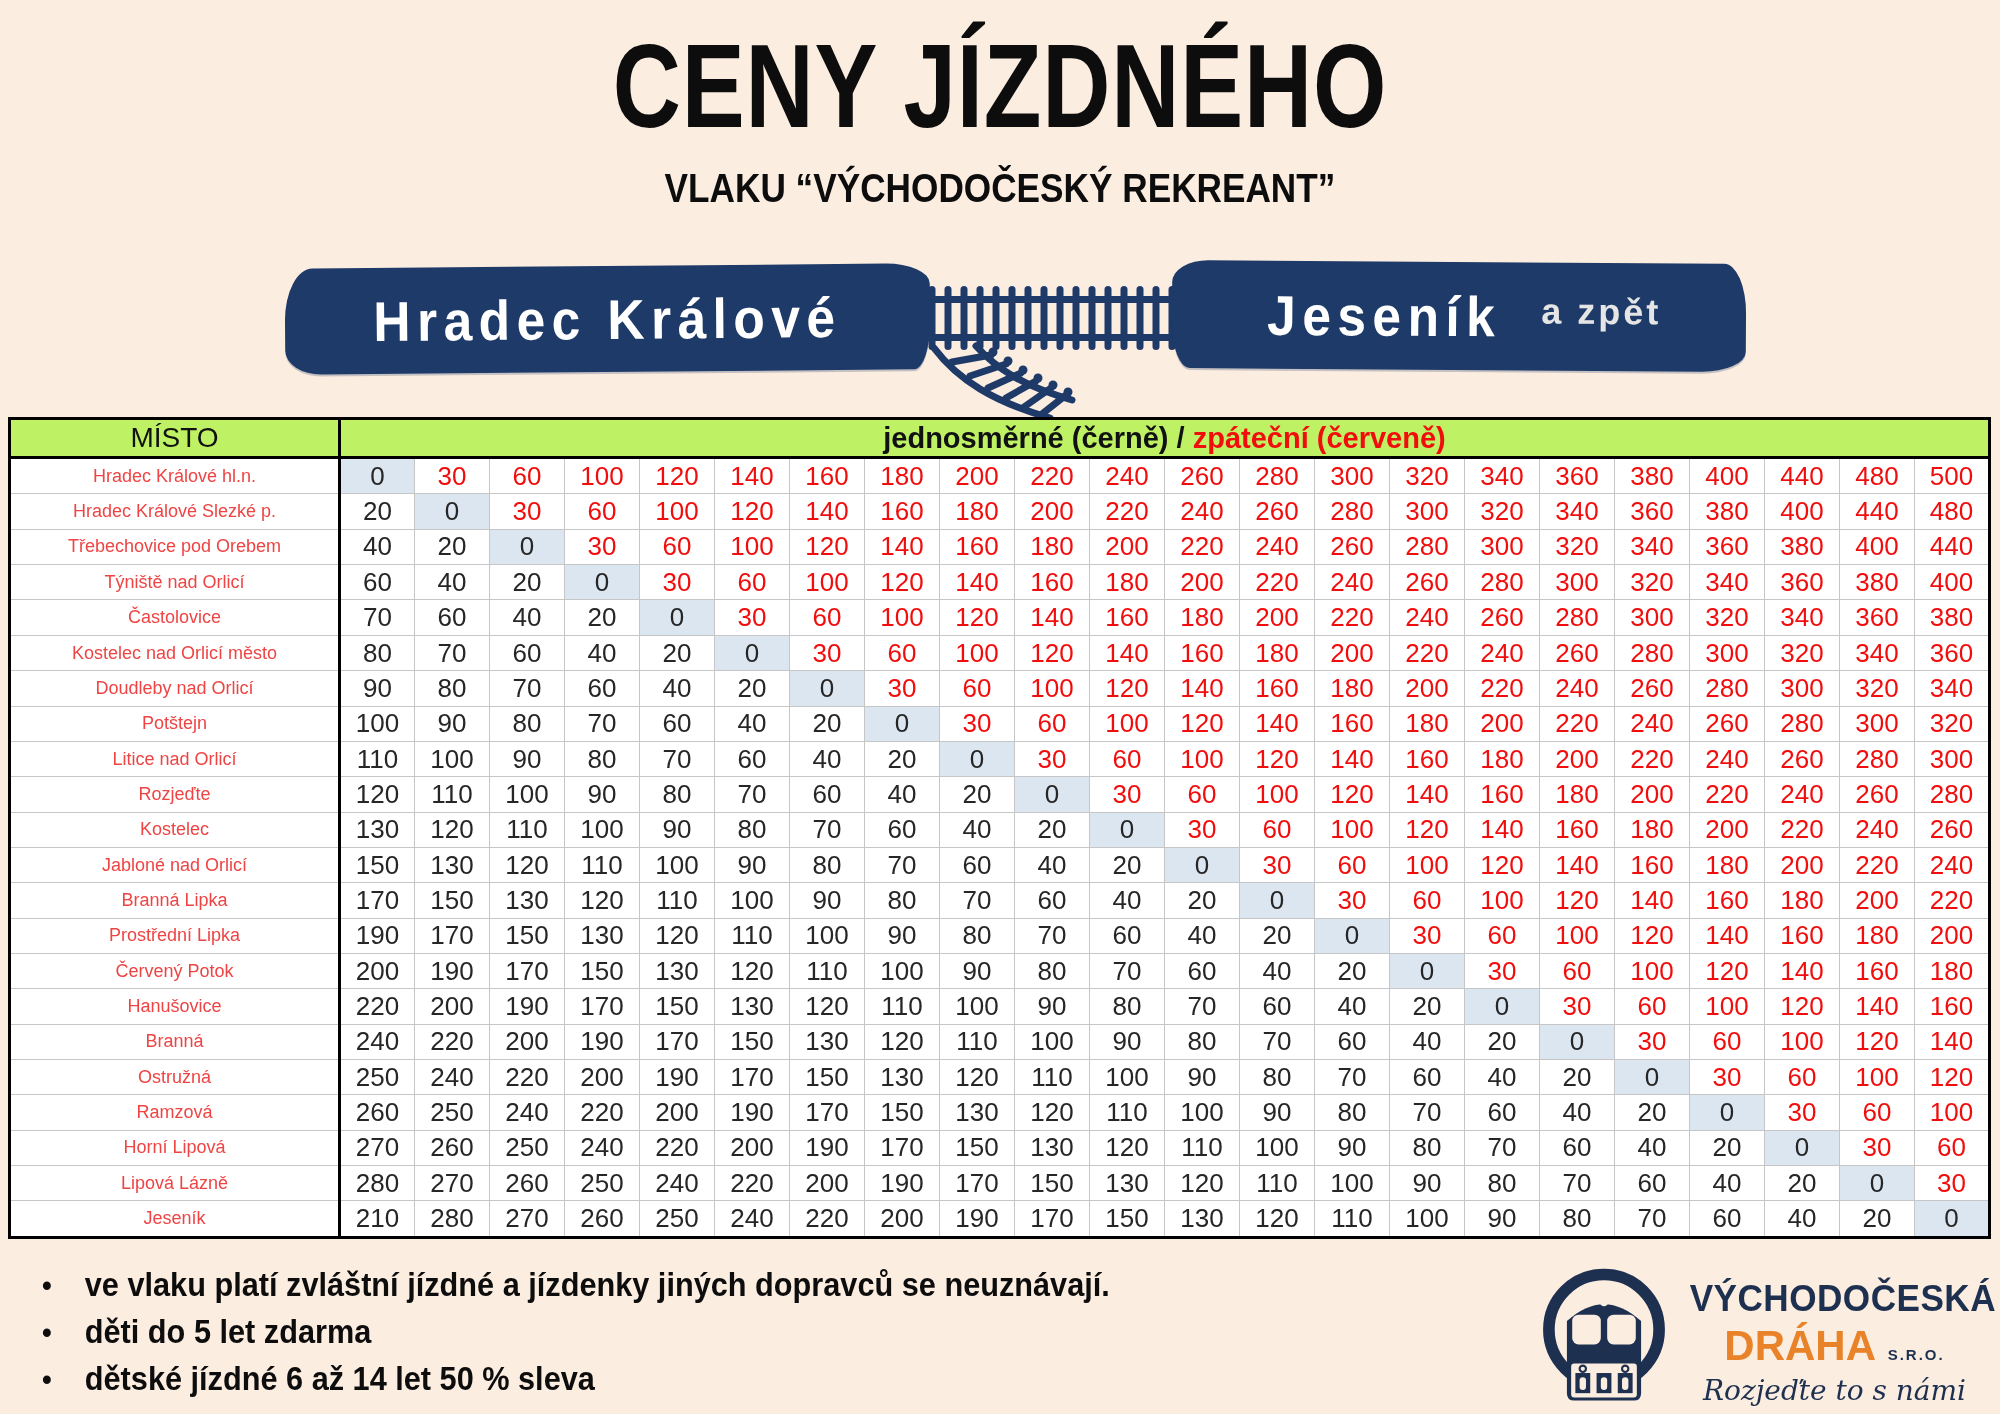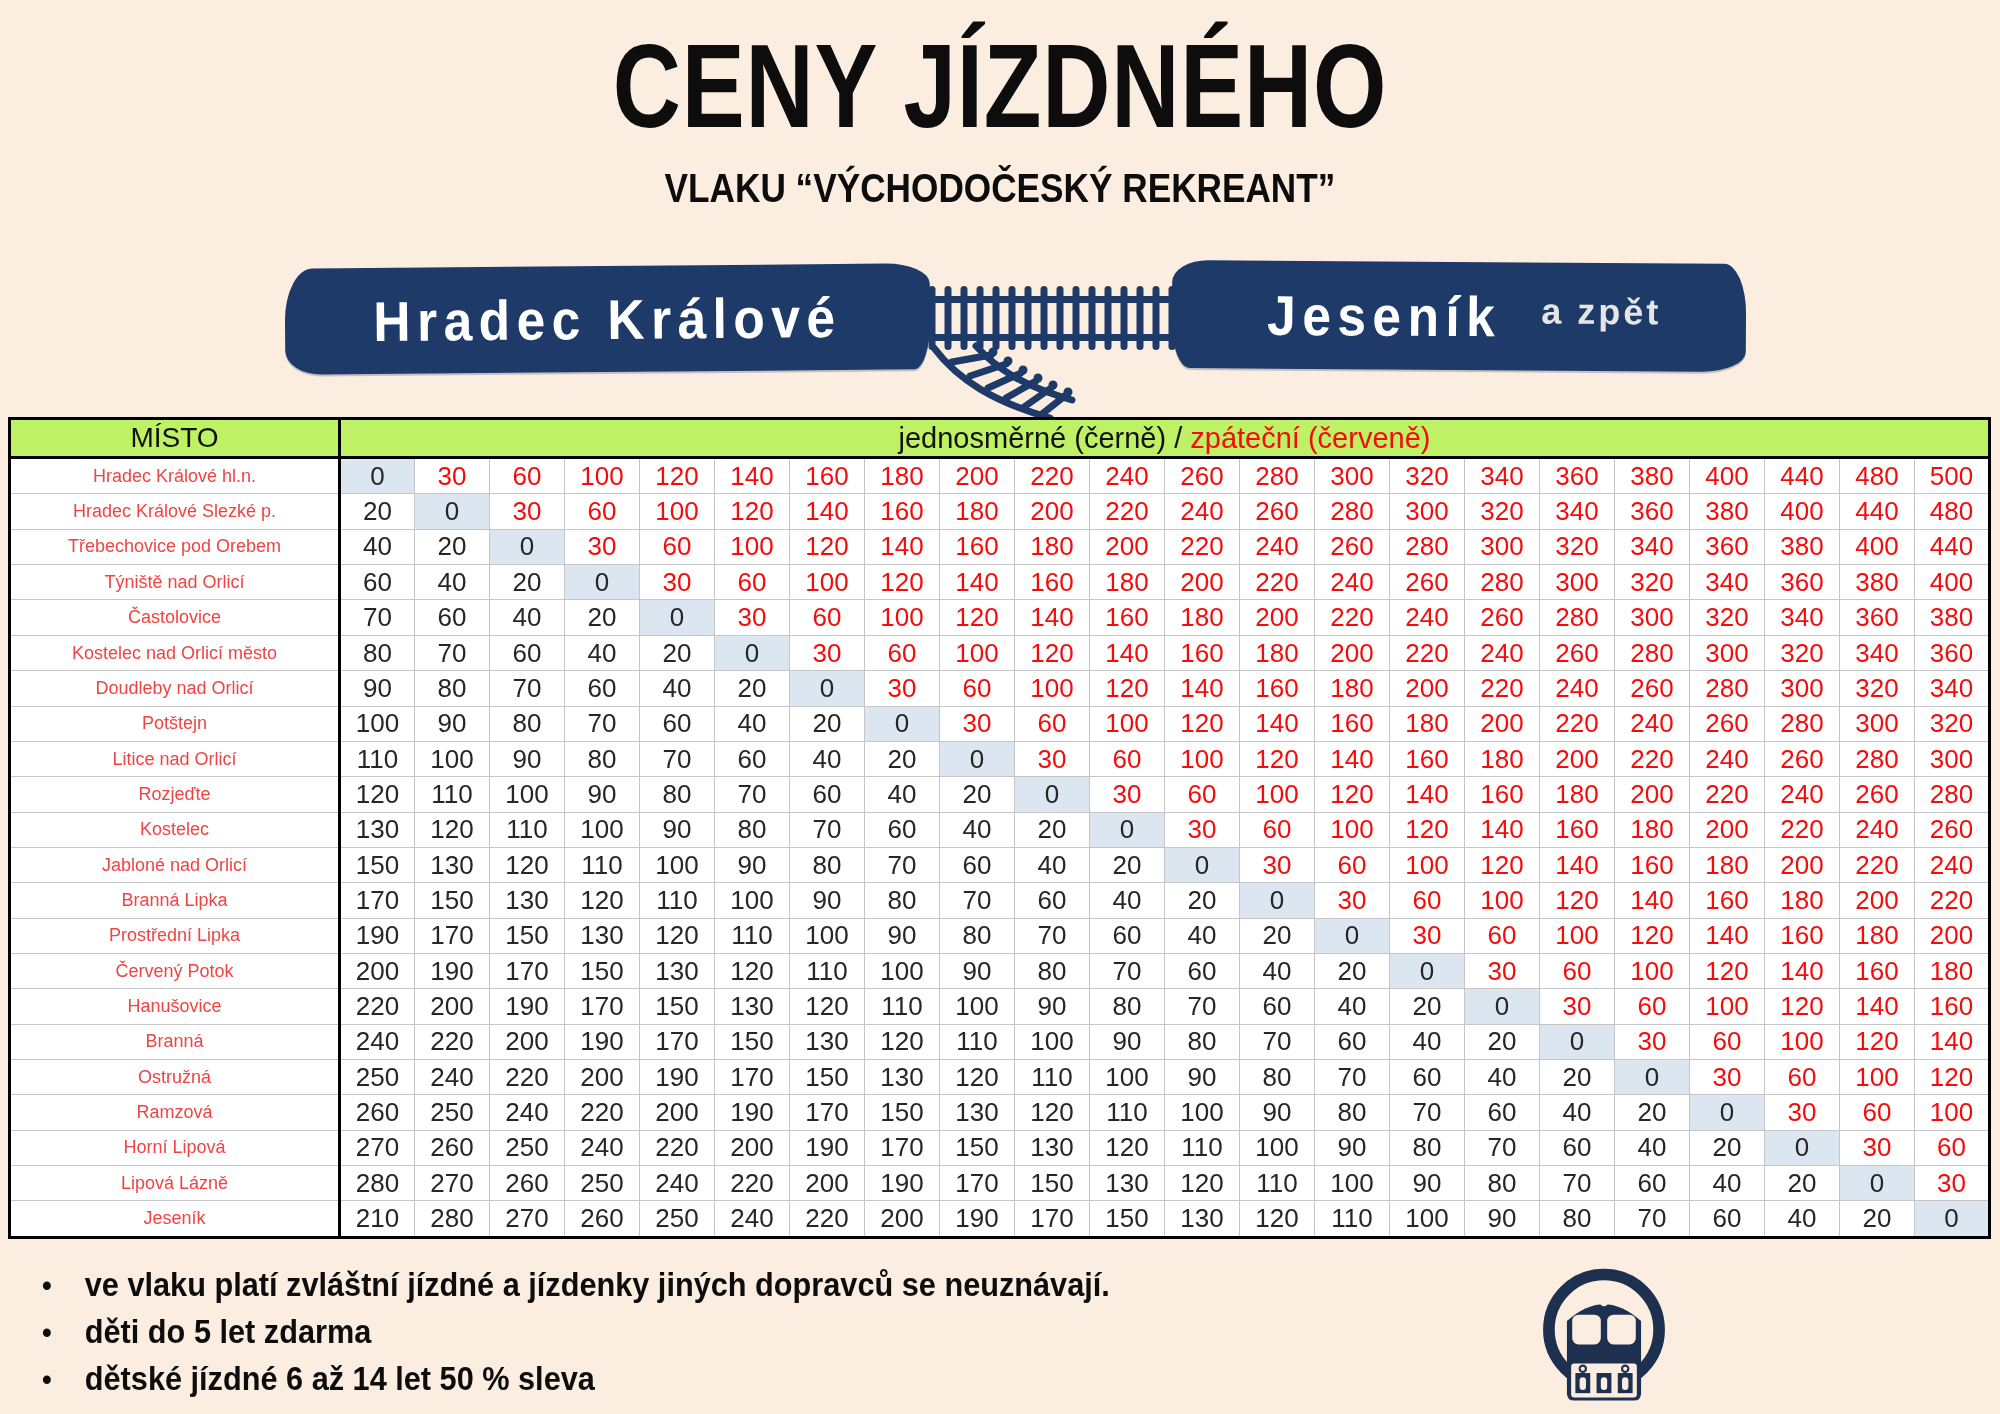--- a/index.html
+++ b/index.html
@@ -49,21 +49,21 @@
   table.fare{
     width:100%;height:100%;border-collapse:collapse;table-layout:fixed;
     background:#fff;border:3px solid #000;
   }
   table.fare th,table.fare td{
     border:1px solid #c6c6c6;text-align:center;vertical-align:middle;
     padding:0;overflow:hidden;white-space:nowrap;
   }
   table.fare thead th{height:36px;border-bottom:3px solid #000;background:#bef264;}
   th.place{font-size:28px;font-weight:400;color:#111;border-right:3px solid #000 !important;}
-  th.fare-head{font-size:29px;font-weight:400;color:#111;}
+  th.fare-head{font-size:29px;font-weight:700;color:#111;}
   th.fare-head .red-part{color:#f20d0d;}
   td.station{font-size:18px;color:#ef4444;border-right:3px solid #000 !important;}
   td.oneway{font-size:26px;color:#262626;}
   td.ret{font-size:26px;color:#f20d0d;}
   td.diag{font-size:26px;color:#262626;background:#dce6f1;}
   
   .notes{
     position:absolute;left:42px;top:1262px;width:1450px;
     transform:scaleX(.93);transform-origin:0 0;
   }
@@ -746,13 +746,18 @@
     <rect x="29" y="92" width="62" height="32" rx="3" fill="#fcede1"></rect>
     <circle cx="40" cy="97" r="3" fill="none" stroke="#1e3050" stroke-width="2"></circle>
     <circle cx="80" cy="97" r="3" fill="none" stroke="#1e3050" stroke-width="2"></circle>
     <rect x="33" y="101" width="14" height="19" fill="#1e3050"></rect>
     <rect x="53" y="101" width="14" height="19" fill="#1e3050"></rect>
     <rect x="73" y="101" width="14" height="19" fill="#1e3050"></rect>
     <rect x="37" y="105" width="6" height="12" rx="3" fill="#fcede1"></rect>
     <rect x="57" y="105" width="6" height="12" rx="3" fill="#fcede1"></rect>
     <rect x="77" y="105" width="6" height="12" rx="3" fill="#fcede1"></rect>
   </svg>
+  <div class="logo-text">
+    <div class="logo-name">VÝCHODOČESKÁ</div>
+    <div class="logo-sub"><span>DRÁHA</span>&nbsp;<span class="sro">S.R.O.</span></div>
+    <div class="logo-tag">Rozjeďte to s námi</div>
+  </div>
 </div>
 
 </body></html>

